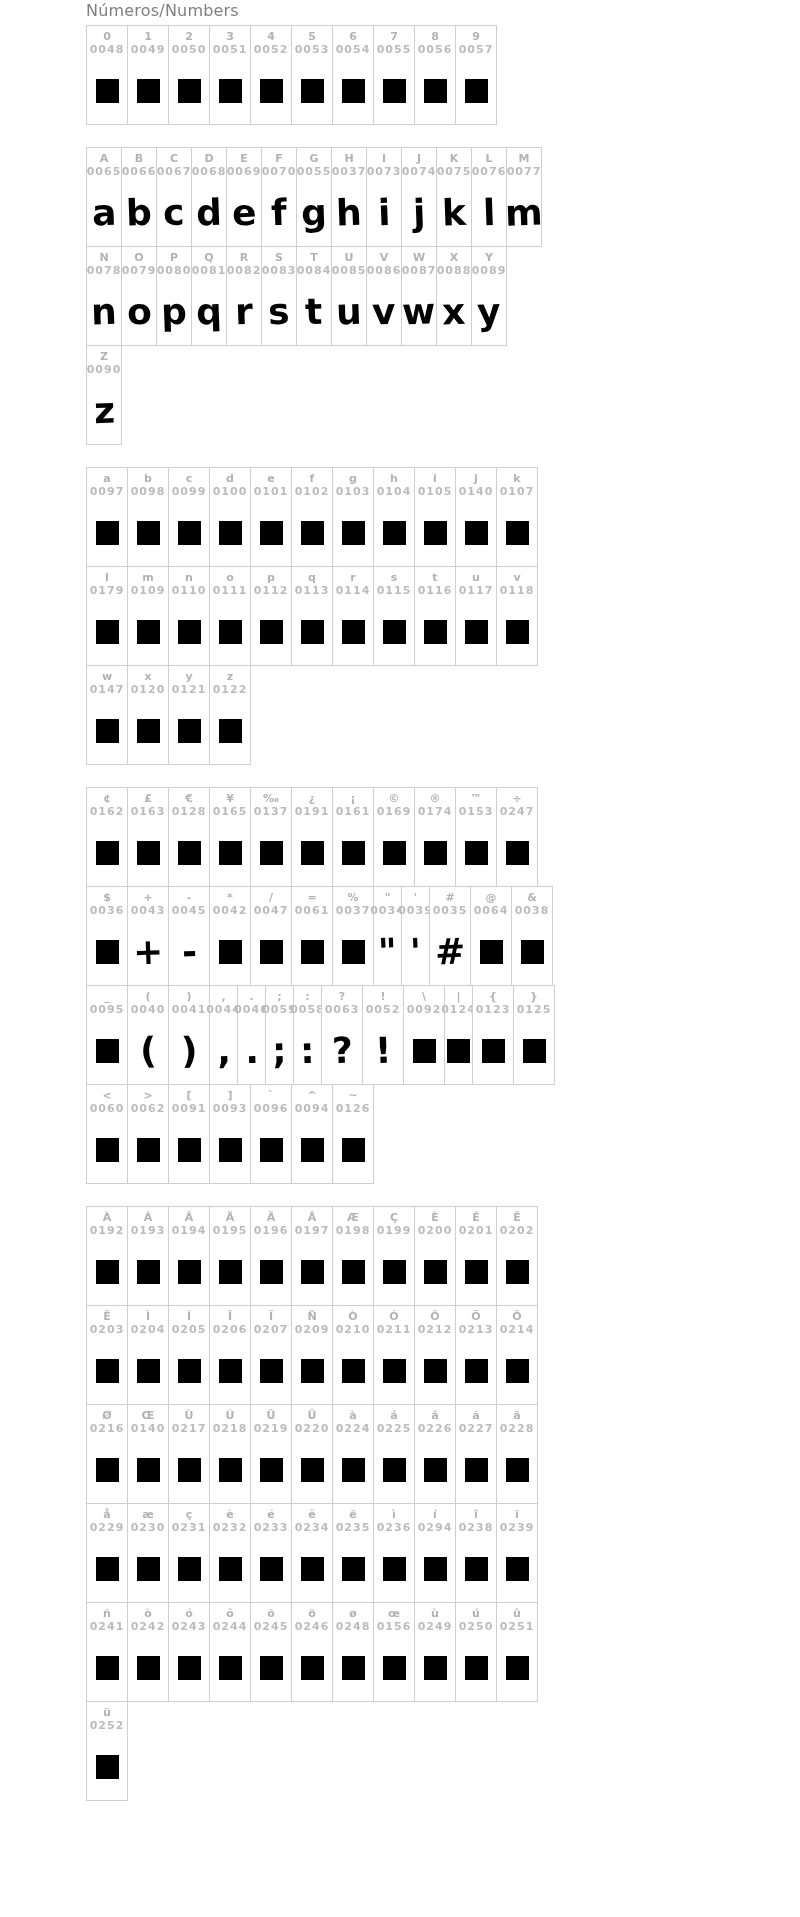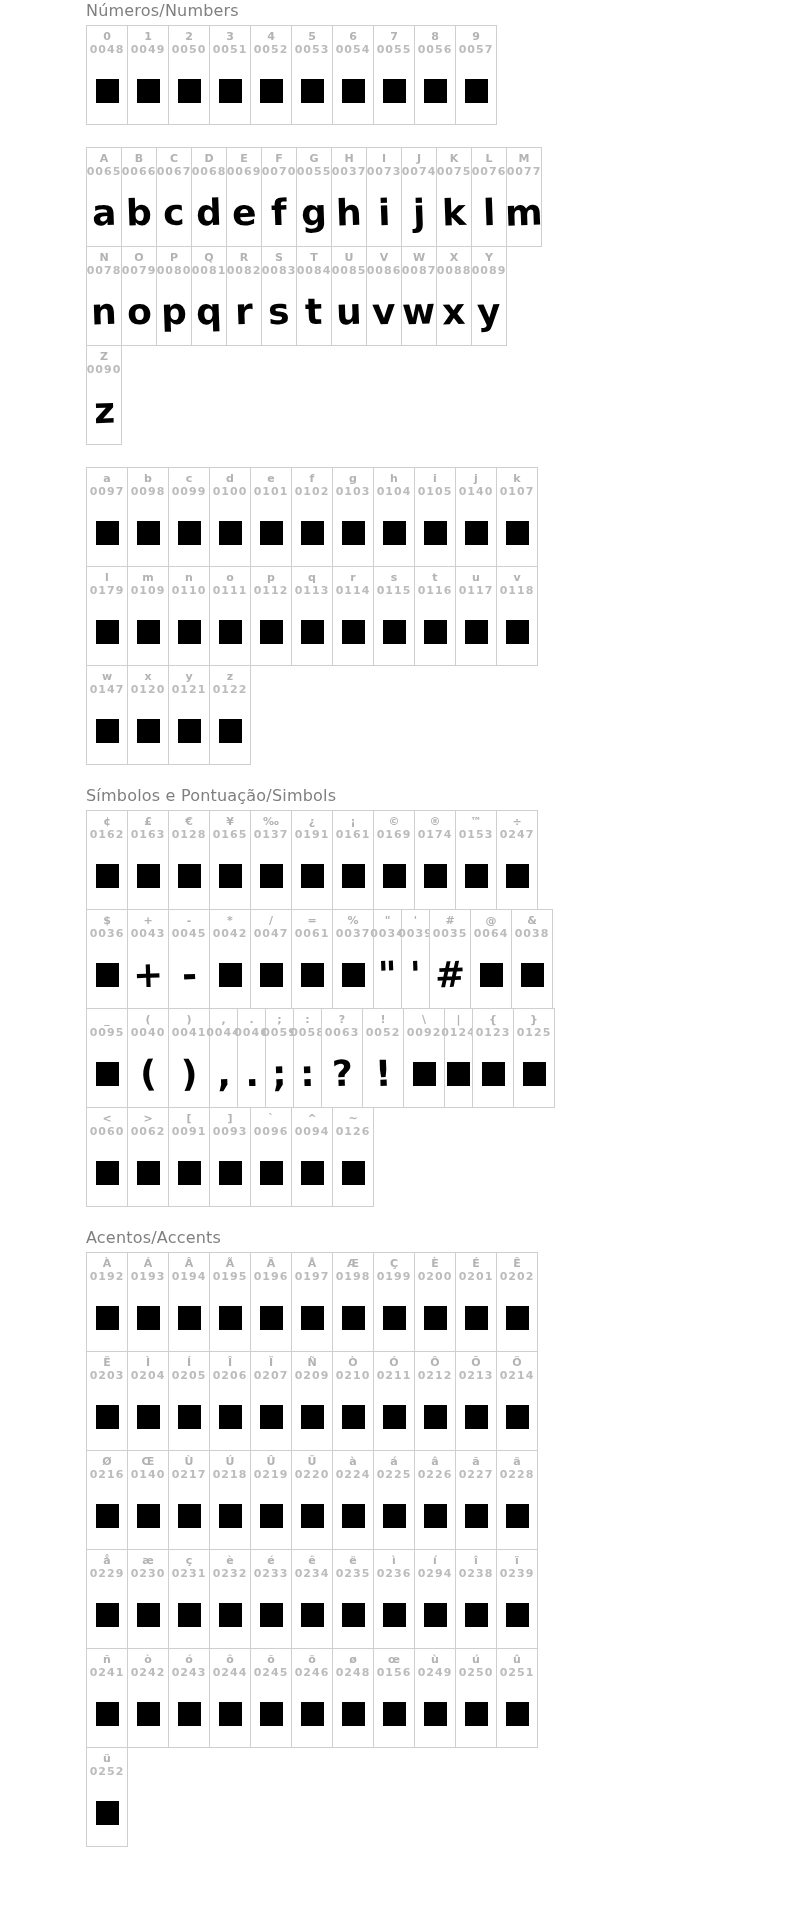--- a/index.html
+++ b/index.html
@@ -507,21 +507,20 @@
           <div class="cc">0122</div>
           <div class="ga">
             <span class="nd"></span>
           </div>
         </div>
       </div>
     </div>
 </section>
 
 <section class="sec">
-  <h2 class="title">Símbolos e Pontuação/Simbols</h2>
   <div class="rows">
       <div class="row">
         <div class="cell">
           <div class="cl">¢</div>
           <div class="cc">0162</div>
           <div class="ga">
             <span class="nd"></span>
           </div>
         </div>
         <div class="cell">
@@ -822,21 +821,20 @@
           <div class="cc">0126</div>
           <div class="ga">
             <span class="nd"></span>
           </div>
         </div>
       </div>
     </div>
 </section>
 
 <section class="sec">
-  <h2 class="title">Acentos/Accents</h2>
   <div class="rows">
       <div class="row">
         <div class="cell">
           <div class="cl">À</div>
           <div class="cc">0192</div>
           <div class="ga">
             <span class="nd"></span>
           </div>
         </div>
         <div class="cell">

